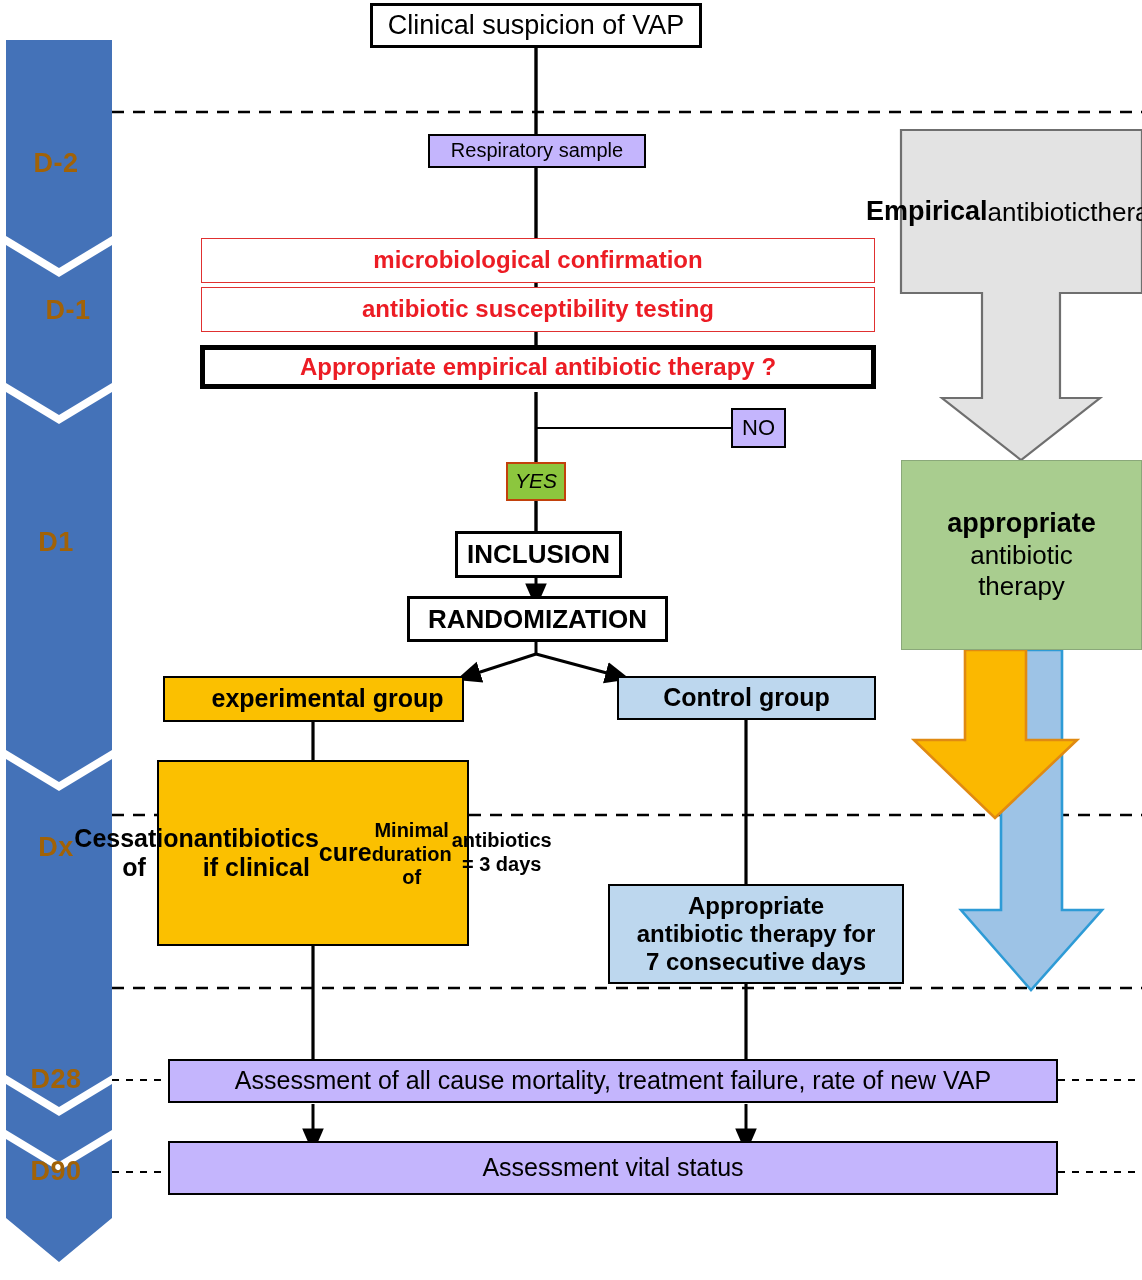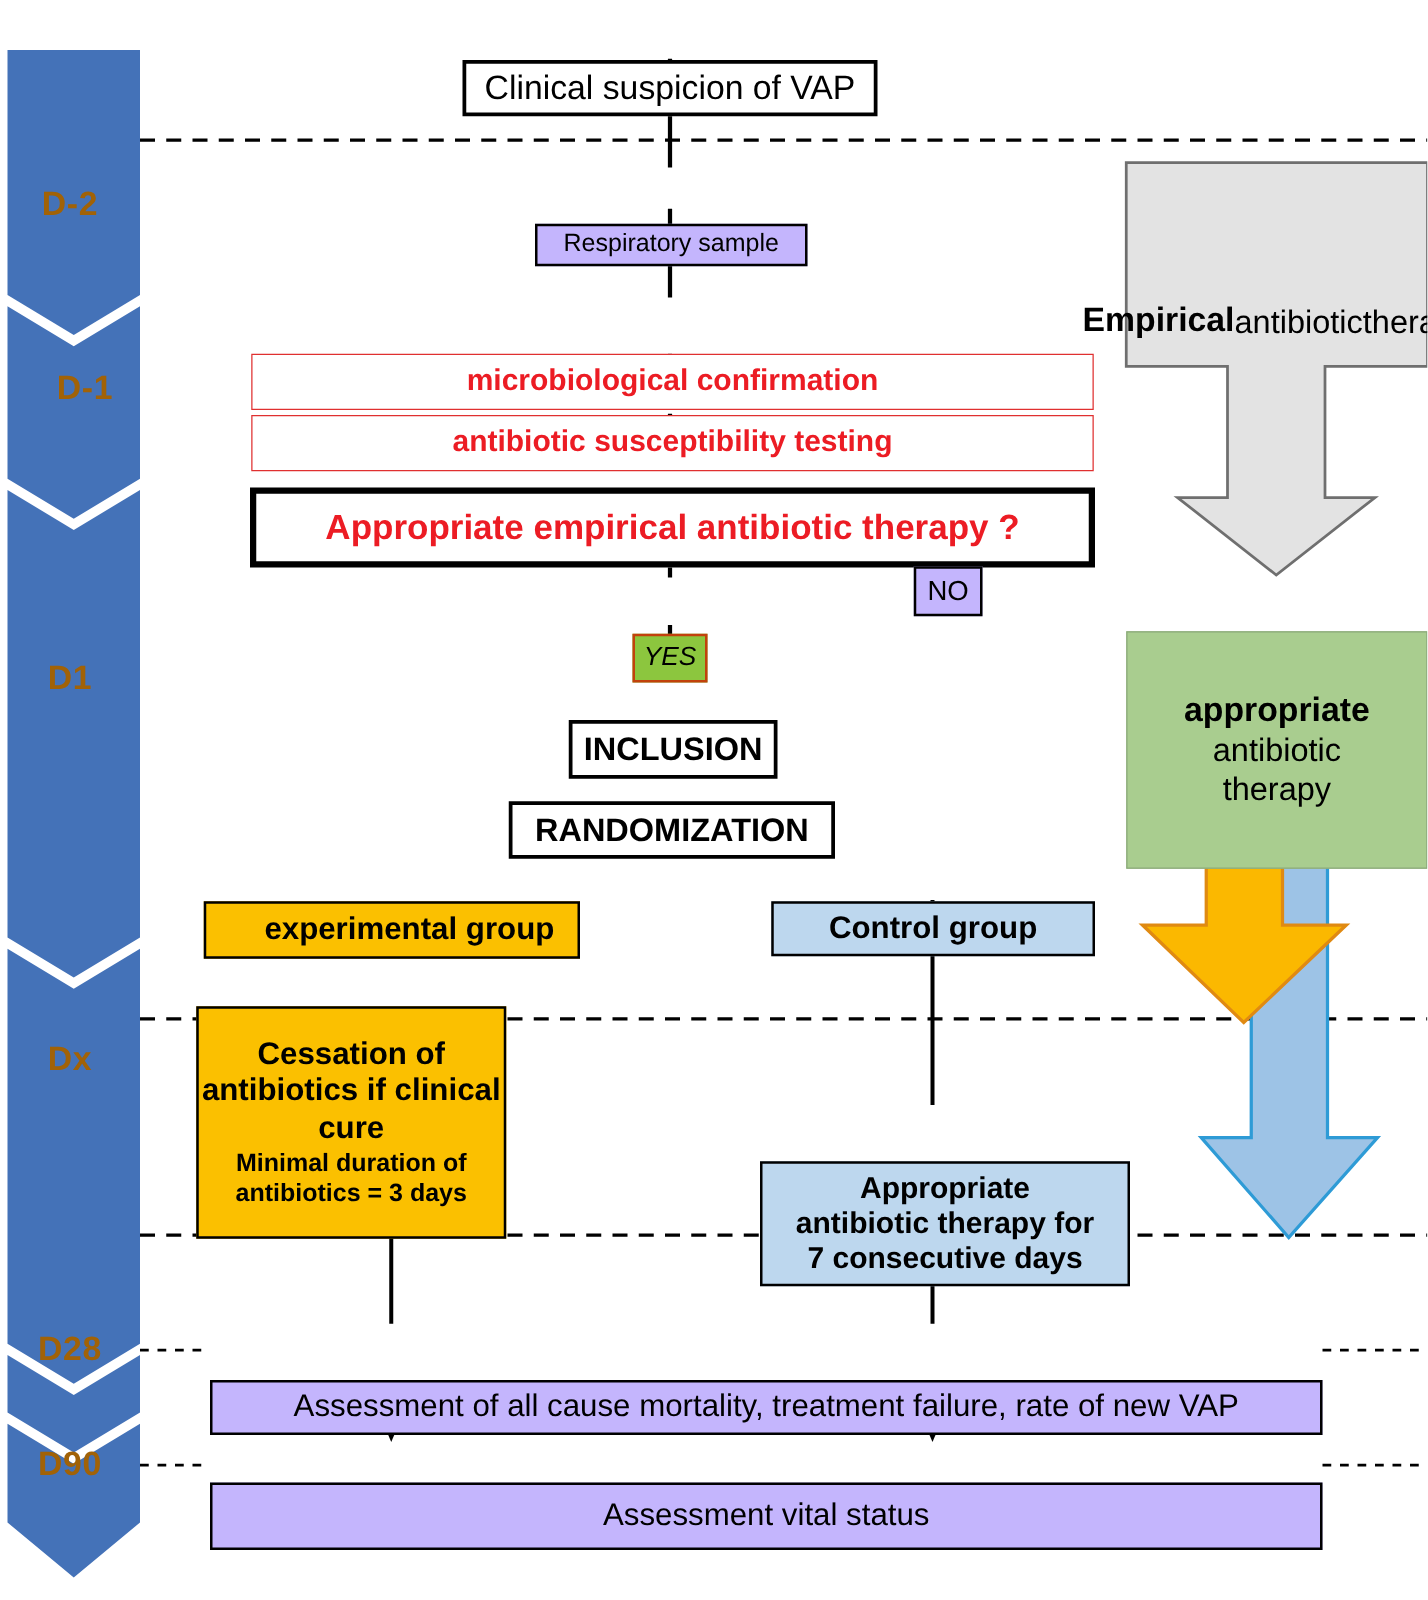--- a/index.html
+++ b/index.html
@@ -23,21 +23,20 @@
     height: 1280px;
   }
   .node {
     position: absolute;
     box-sizing: border-box;
     display: flex;
     align-items: center;
     justify-content: center;
     text-align: center;
     line-height: 1.18;
-    margin-top: 45px;
   }
 
   
   .tl-label {
     position: absolute;
     color: #a16207;
     font-weight: bold;
     font-size: 27px;
     letter-spacing: 0.5px;
     text-align: center;
@@ -181,35 +180,35 @@
   <div class="tl-label" style="top:1156px;">D90</div>
 
   <div class="node box-plain" style="left:370px; top:3px; width:332px; height:45px; font-size:27px;">Clinical suspicion of VAP</div>
 
   <div class="node box-thin" style="left:428px; top:134px; width:218px; height:34px; font-size:20px;">Respiratory sample</div>
 
   <div class="node box-red" style="left:201px; top:287px; width:674px; height:45px; font-size:24px;">antibiotic susceptibility testing</div>
 
   <div class="node box-red" style="left:201px; top:238px; width:674px; height:45px; font-size:24px;">microbiological confirmation</div>
 
-  <div class="node box-question" style="left:200px; top:345px; width:676px; height:64px; font-size:28px;">Appropriate empirical antibiotic therapy ?</div>
+  <div class="node box-question" style="left:200px; top:345px; width:676px; height:44px; font-size:24px;">Appropriate empirical antibiotic therapy ?</div>
 
   <div class="node box-thin" style="left:731px; top:408px; width:55px; height:40px; font-size:22px;">NO</div>
 
   <div class="node box-yes" style="left:506px; top:462px; width:60px; height:39px; font-size:21px;">YES</div>
 
   <div class="node box-plain bold" style="left:455px; top:531px; width:167px; height:47px; font-size:26px;">INCLUSION</div>
 
   <div class="node box-plain bold" style="left:407px; top:596px; width:261px; height:46px; font-size:26px;">RANDOMIZATION</div>
 
   <div class="node box-orange bold" style="left:163px; top:676px; width:301px; height:46px; font-size:25px;padding-left:28px;">experimental group</div>
 
   <div class="node box-blue bold" style="left:617px; top:676px; width:259px; height:44px; font-size:25px;">Control group</div>
 
-  <div class="node box-orange" style="left:157px; top:760px; width:248px; height:186px; flex-direction:column;">
+  <div class="node box-orange" style="left:157px; top:760px; width:312px; height:186px; ">
     <span class="ml bold" style="font-size:25px;">Cessation of</span>
     <span class="ml bold" style="font-size:25px;">antibiotics if clinical</span>
     <span class="ml bold" style="font-size:25px;">cure</span>
     <span class="ml bold" style="font-size:20px; margin-top:3px;">Minimal duration of</span>
     <span class="ml bold" style="font-size:20px;">antibiotics = 3 days</span>
   </div>
 
   <div class="node box-blue" style="left:608px; top:884px; width:296px; height:100px; flex-direction:column;">
     <span class="ml bold" style="font-size:24px;">Appropriate</span>
     <span class="ml bold" style="font-size:24px;">antibiotic therapy for</span>

